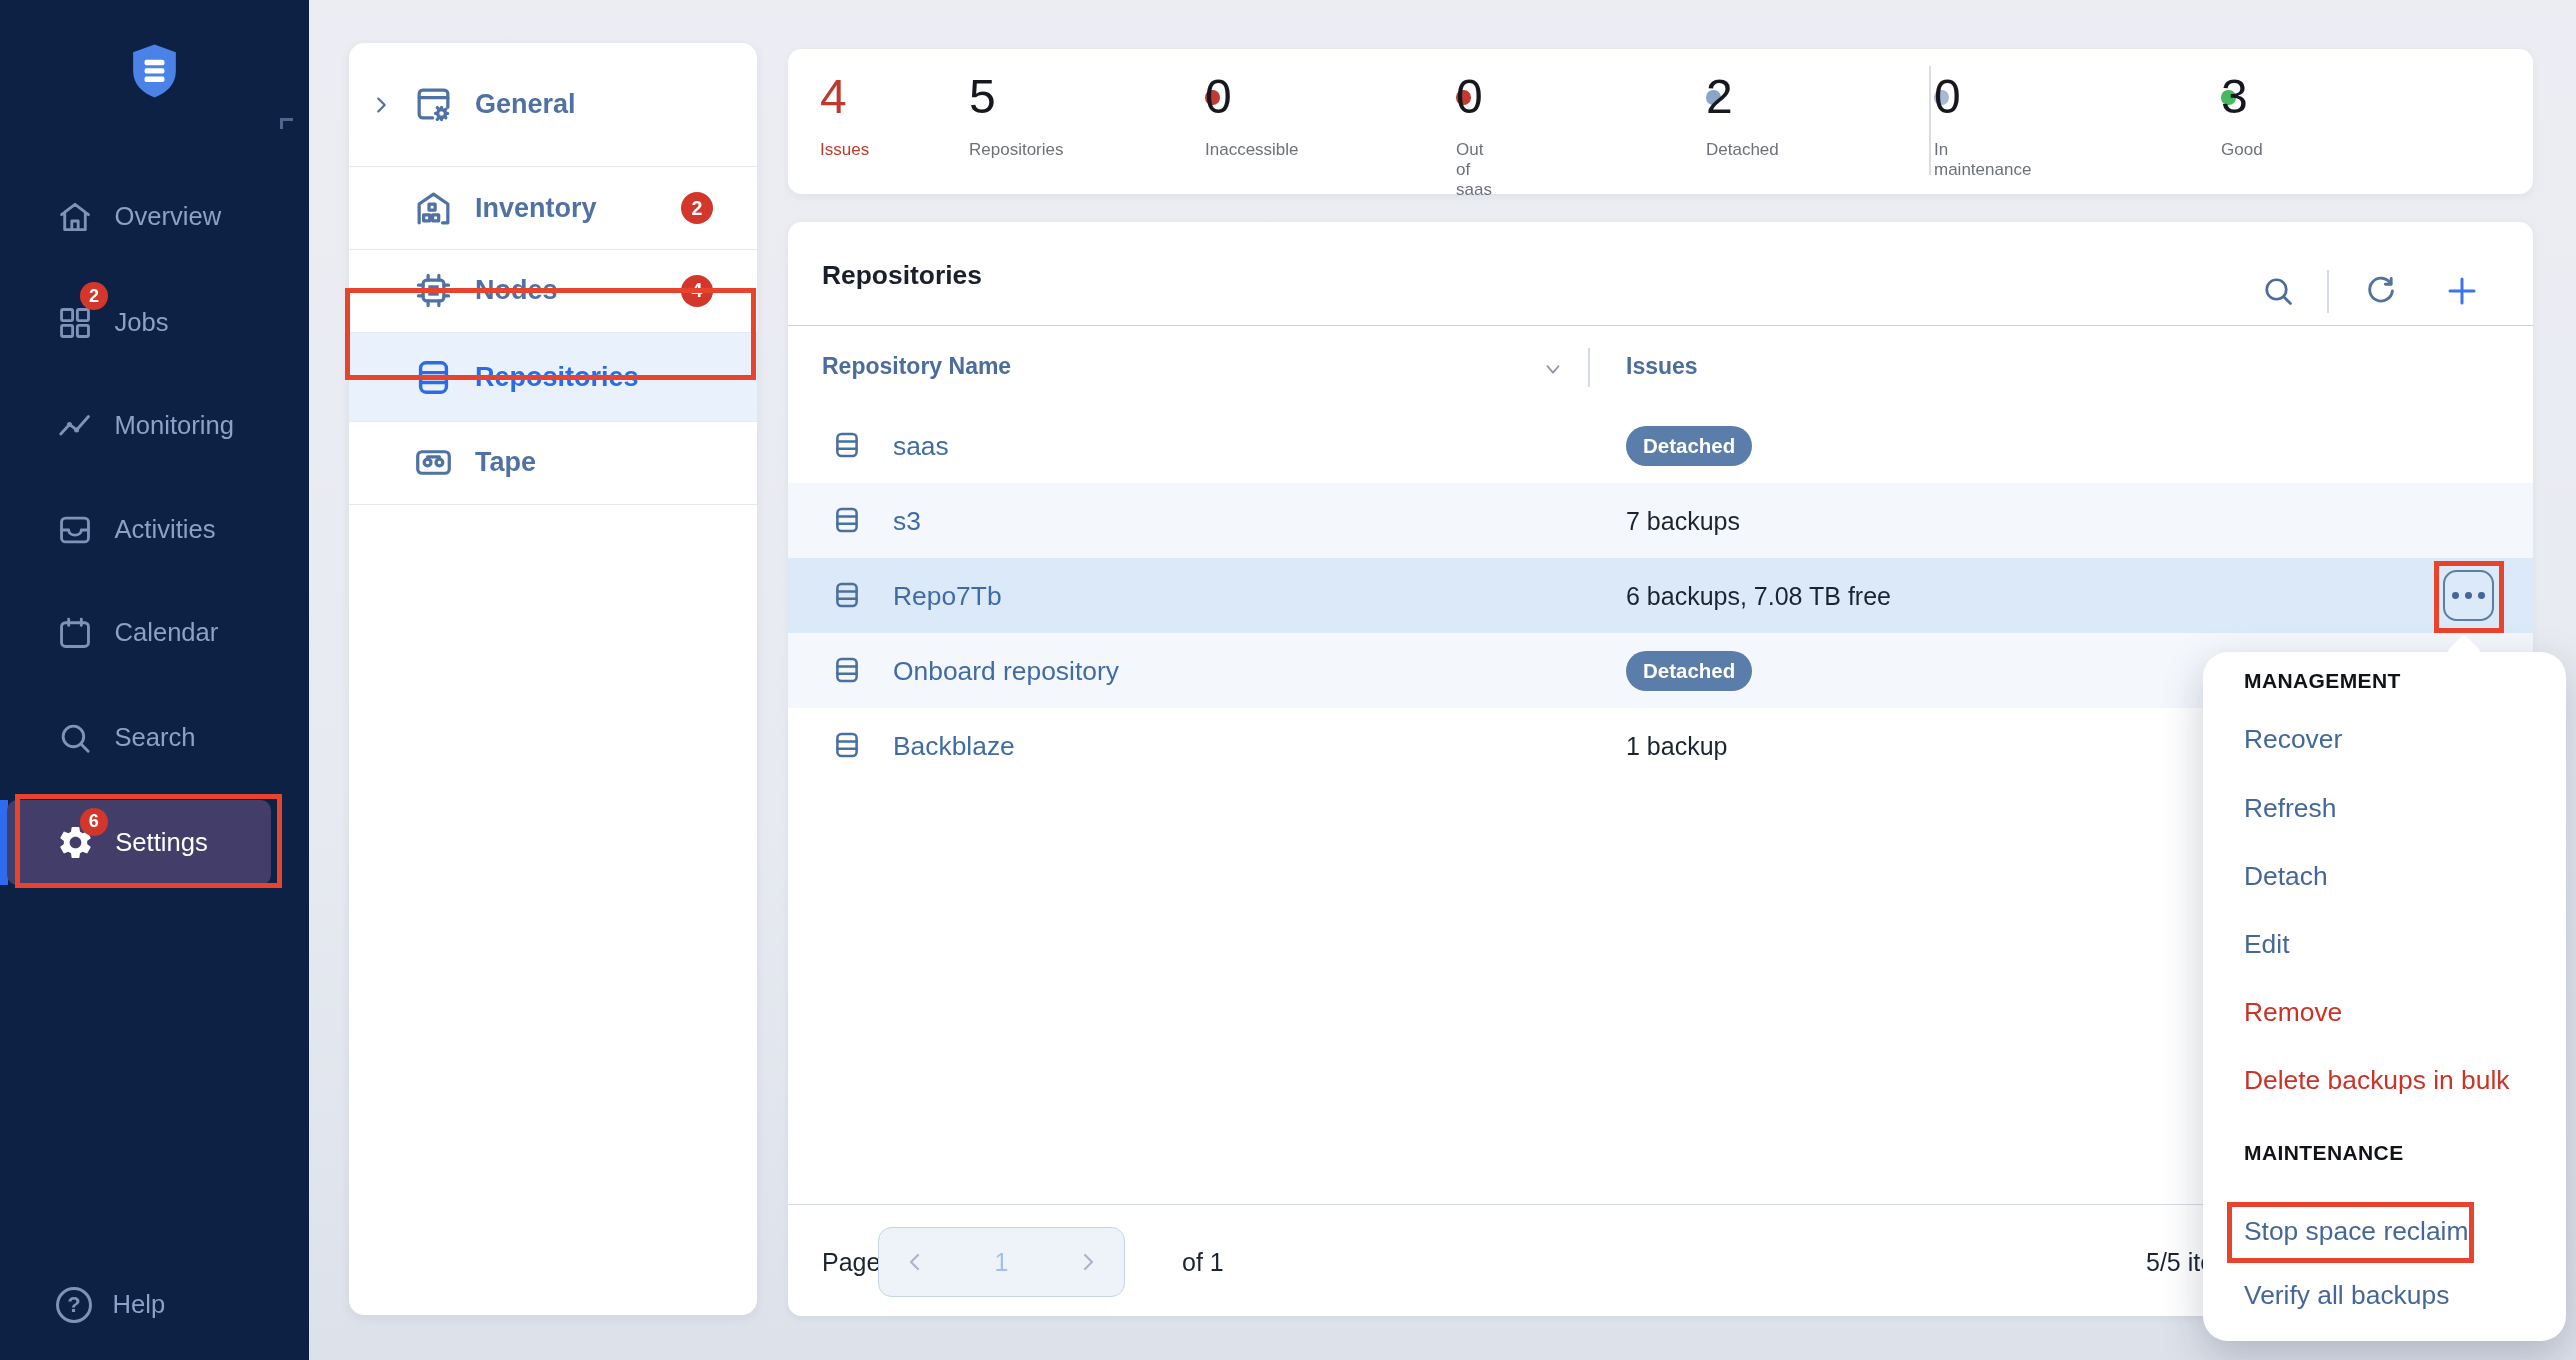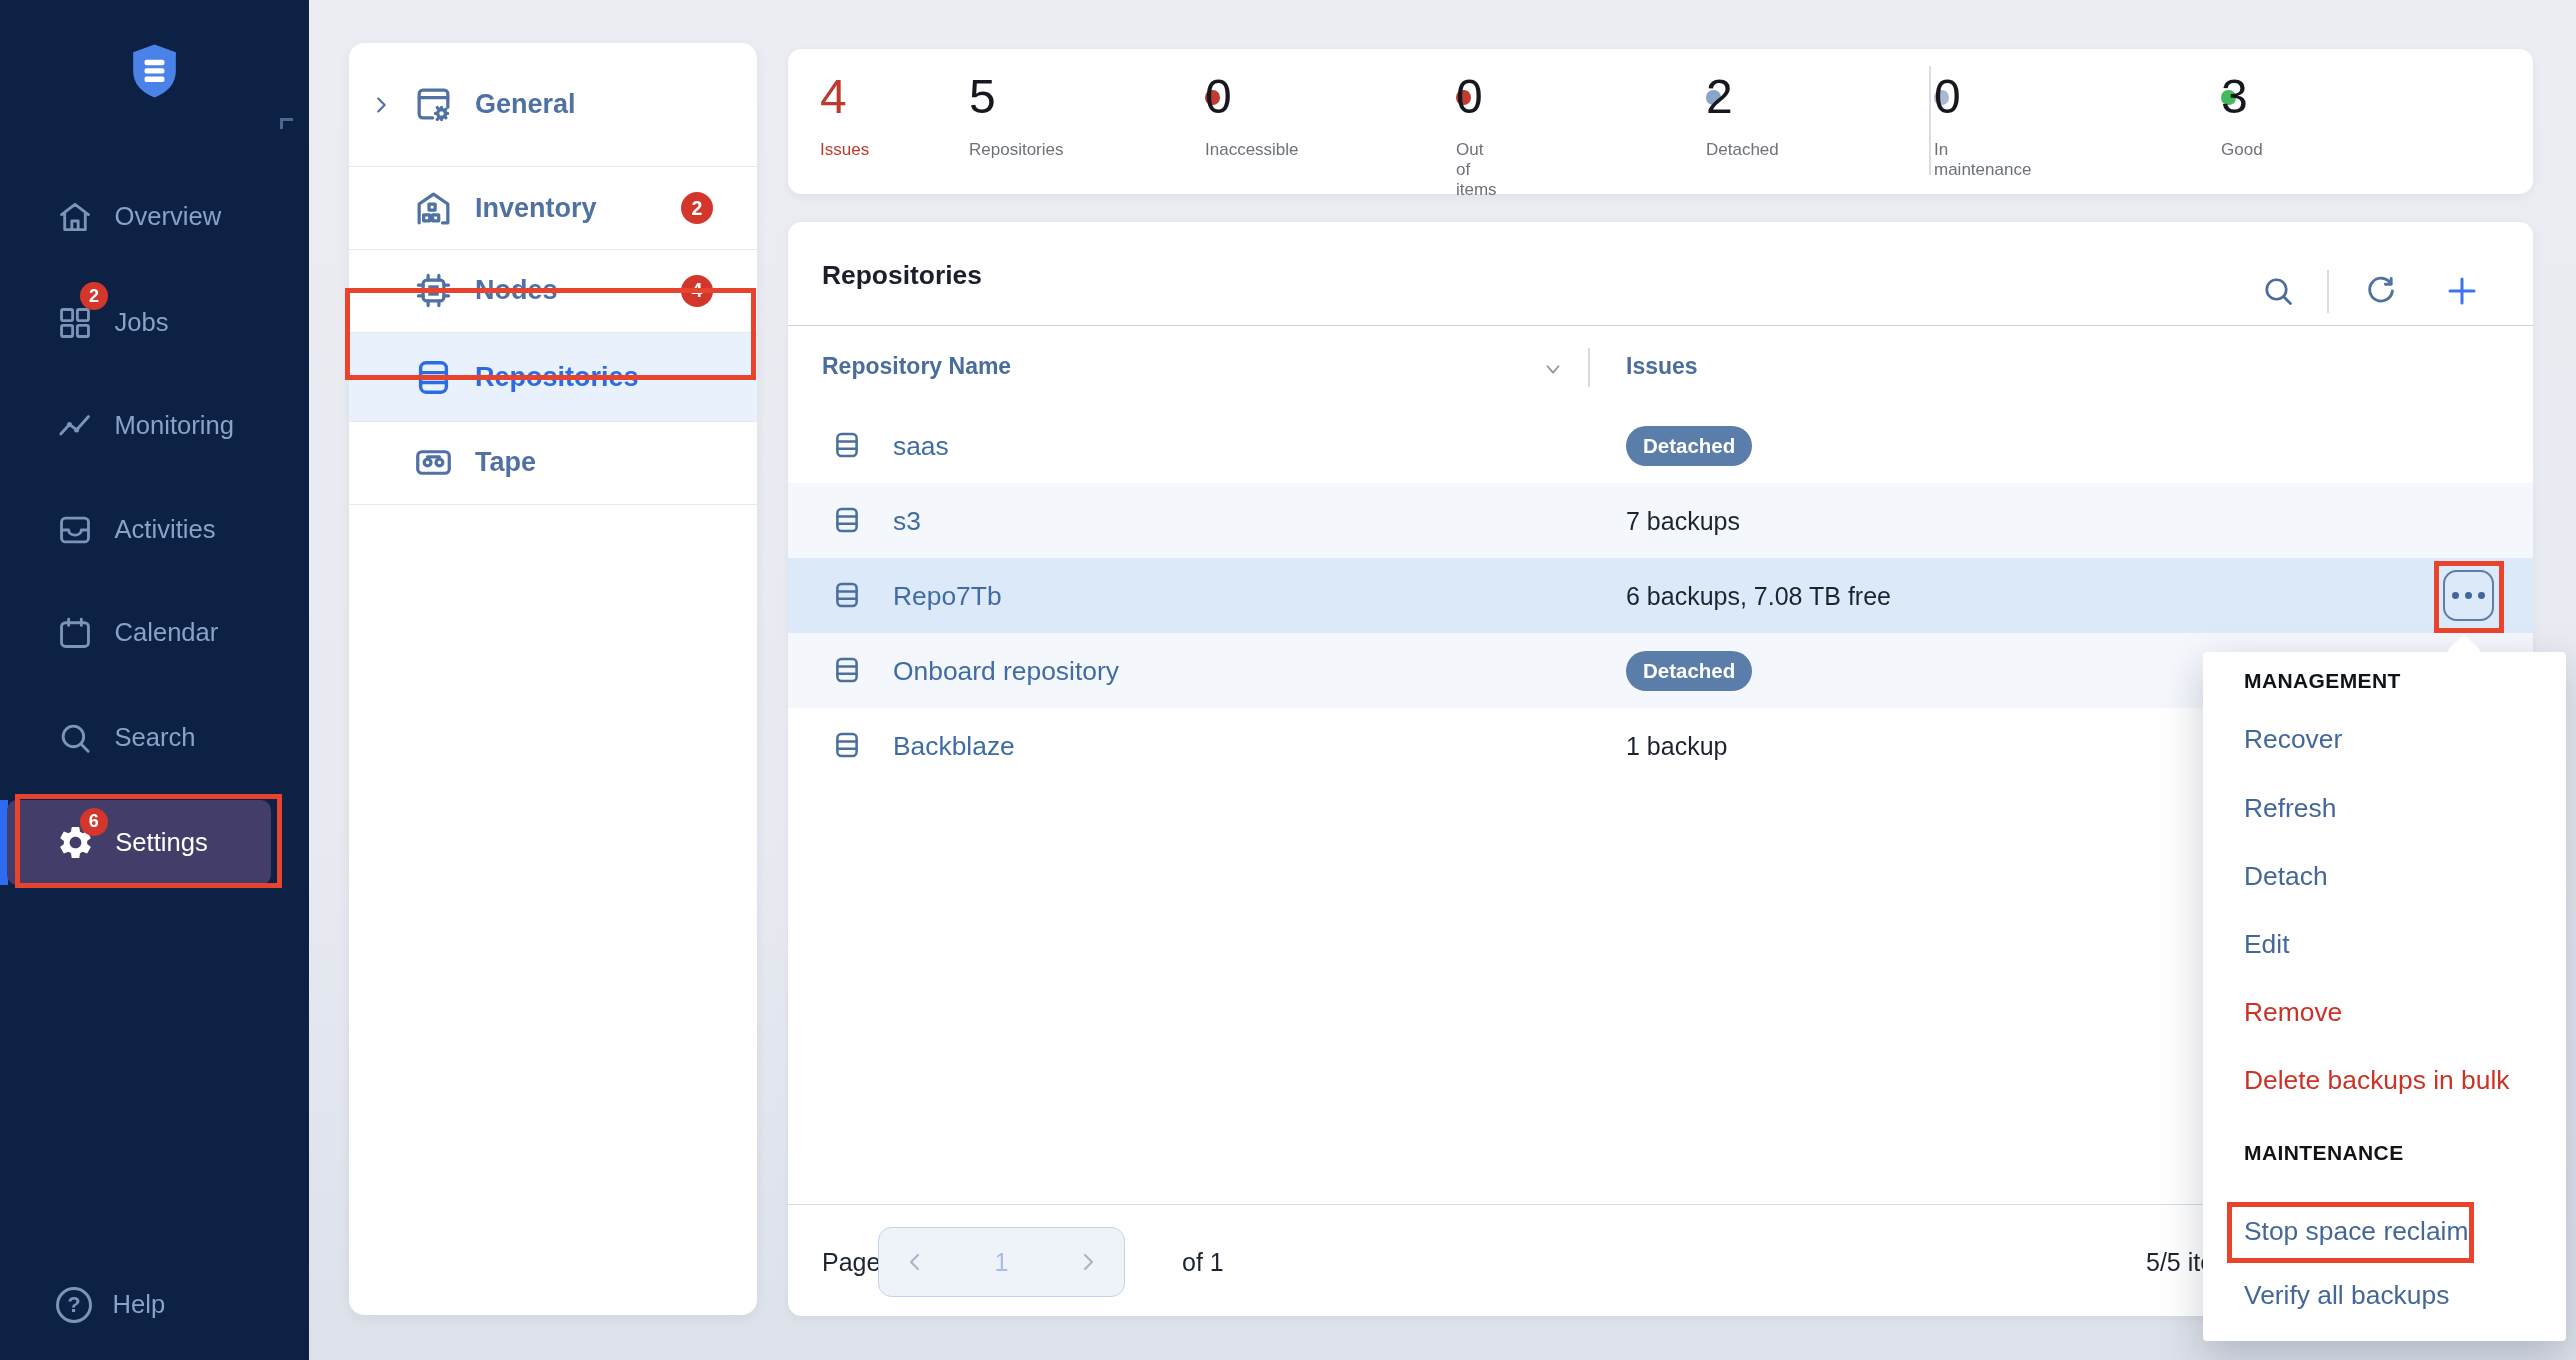--- a/index.html
+++ b/index.html
@@ -83,21 +83,21 @@
              justify-content:space-between; padding:0 24px; }
   .pg-pill .pchev { width:24px; height:24px; color:#a9b6c9; cursor:pointer; }
   .pg-cur { font-size:25px; color:#a5c0e8; }
   .pg-of { position:absolute; left:354px; top:43px; font-size:25px; color:#1c2430;margin-left:40px; }
   .pg-items { position:absolute; left:1358px; top:43px; font-size:25px; color:#1c2430; white-space:nowrap; }
 
   
   .ctx-notch { position:absolute; left:2452px; top:639px; width:24px; height:24px; background:#fff;
                transform:rotate(45deg); border-radius:3.4px; z-index:41; }
   .ctx-menu { position:absolute; left:2203px; top:652px; width:363px; height:689px; background:#fff;
-              border-radius:4px; box-shadow:0 15.3px 43px rgba(20,30,60,.22); z-index:40; }
+              border-radius:25px; box-shadow:0 15.3px 43px rgba(20,30,60,.22); z-index:40; }
   .ctx-sec { position:absolute; left:41px; font-size:21px; font-weight:bold; letter-spacing:0.4px; color:#101318; }
   .ctx-item { position:absolute; left:41px; height:38px; font-size:26.4px; color:#44679a; cursor:pointer; }
   .ctx-item.danger { color:#cc3226; }
 
   
   .anno { position:absolute; border:5.1px solid #e8432c; z-index:60; pointer-events:none; }
 </style>
 </head>
 <body>
 
@@ -250,21 +250,21 @@
       <span class="dot dot-red"></span>
       <div class="stat">
         <div class="num">0</div>
         <div class="lbl">Inaccessible</div>
       </div>
     </div>
     <div class="status" style="left:668px">
       <span class="dot dot-red"></span>
       <div class="stat">
         <div class="num">0</div>
-        <div class="lbl">Out of items</div>
+        <div class="lbl">Out of saas</div>
       </div>
     </div>
     <div class="status" style="left:918px">
       <span class="dot dot-slate"></span>
       <div class="stat">
         <div class="num">2</div>
         <div class="lbl">Detached</div>
       </div>
     </div>
     <div class="status" style="left:1146px">

